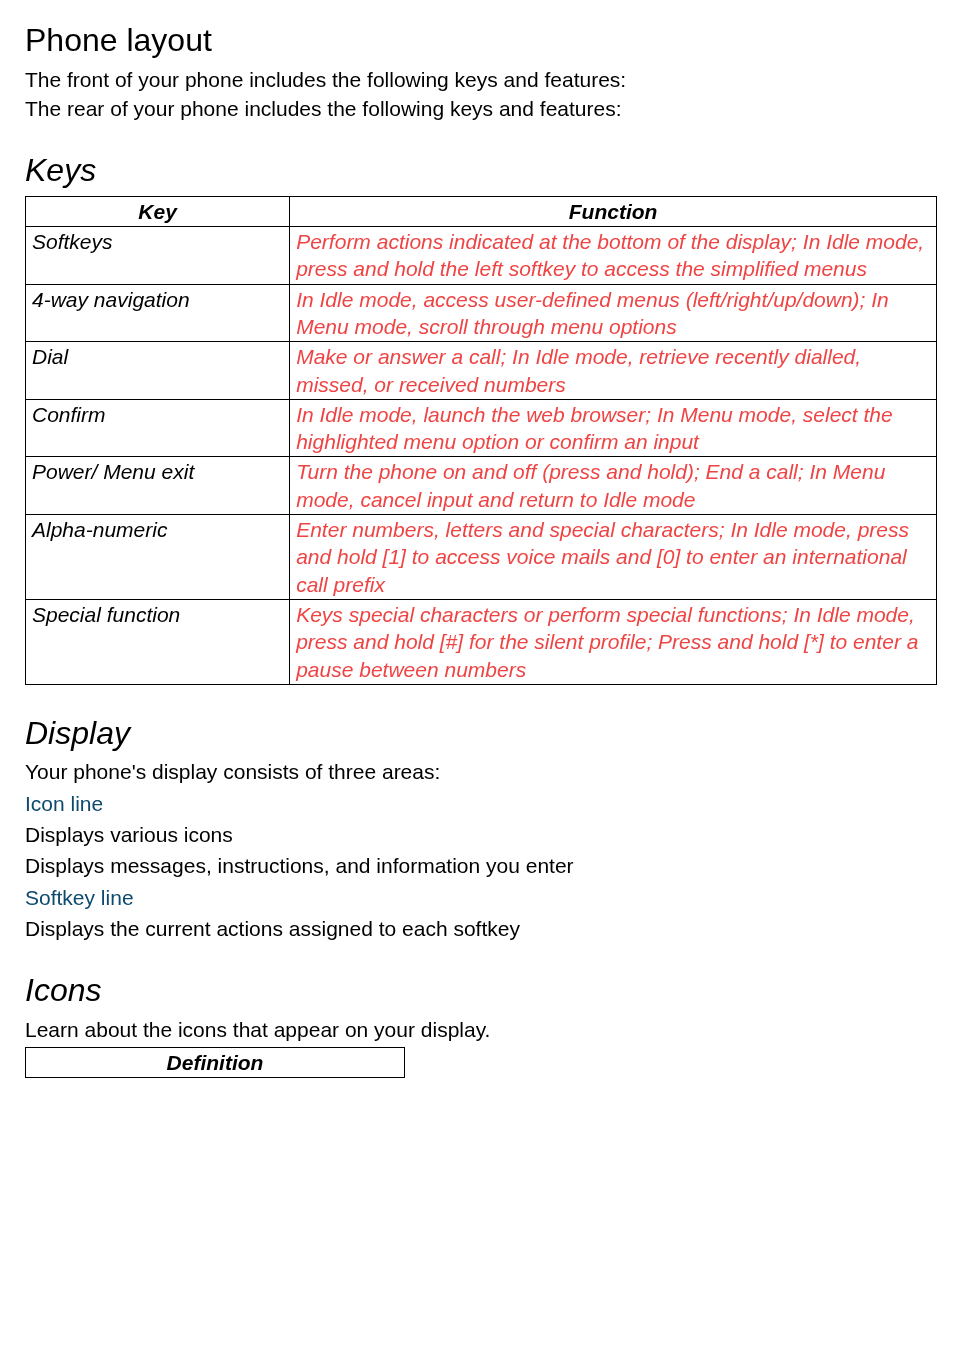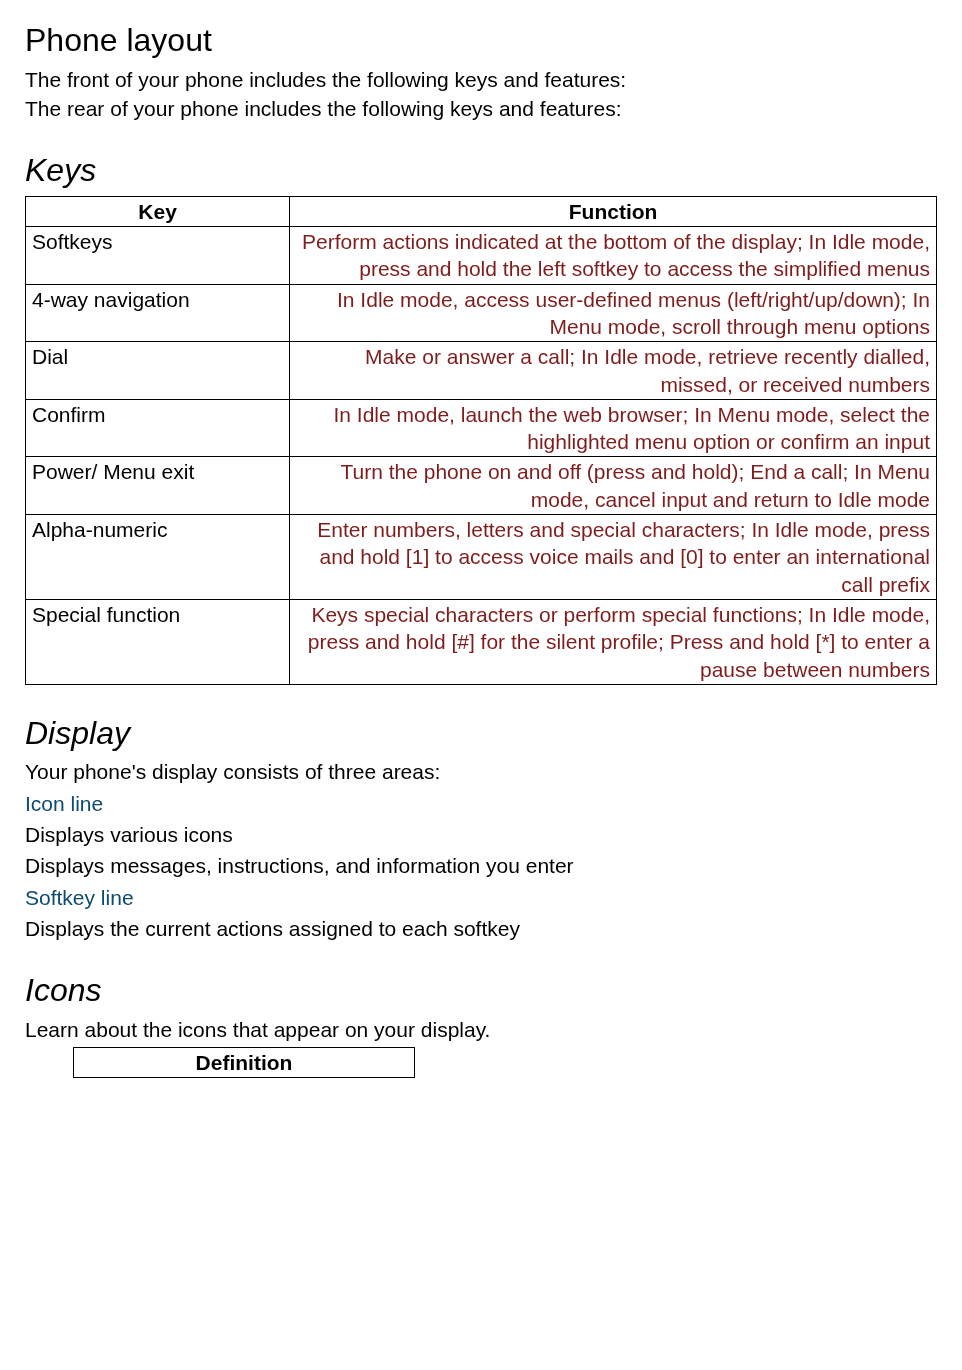--- a/index.html
+++ b/index.html
@@ -35,36 +35,35 @@
       border-collapse: collapse;
       width: 100%;
       margin-top: 4px;
     }
     th, td {
       border: 1px solid #000;
       padding: 1px 6px;
       text-align: left;
       vertical-align: top;
       font-size: 21px;
+      font-style: italic;
     }
     th {
       font-weight: bold;
       text-align: center;
     }
     .blue-text {
-      color: #7f1d1d;
-      text-align: right;
+      color: #ef4444;
     }
     .sub-header {
       color: #0c4a6e;
       margin-bottom: 2px;
     }
     .small-table {
-      width: 342px;
-      margin-left: 48px;
+      width: 380px;
     }
   </style>
 </head>
 <body>
 
 <h1>Phone layout</h1>
 <p class="intro-line">The front of your phone includes the following keys and features:</p>
 <p class="intro-line">The rear of your phone includes the following keys and features:</p>
 
 <h1 class="section">Keys</h1>

